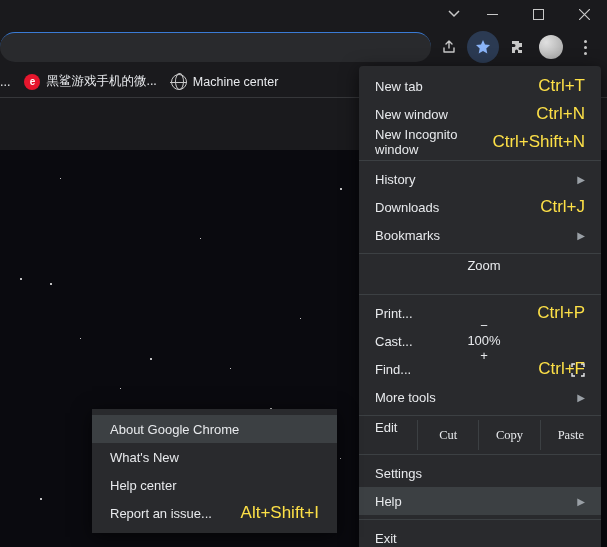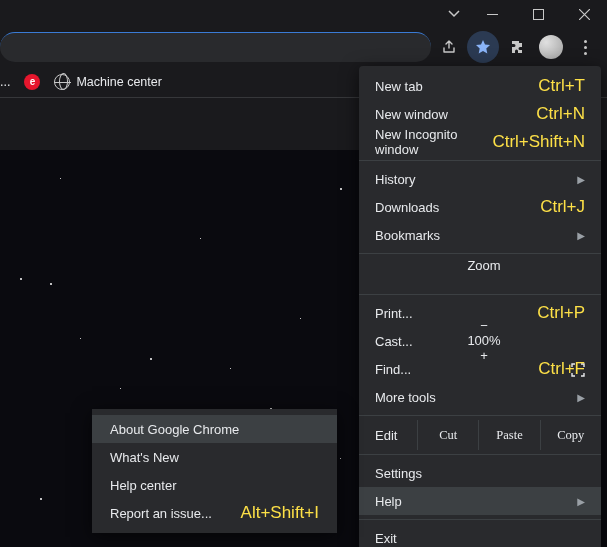--- a/index.html
+++ b/index.html
@@ -164,21 +164,20 @@
   padding: 0 8px 0 16px;
   gap: 0;
   flex-direction: column;
 }
 .zoom-row .lbl { flex: 0 0 60px; }
 .zoom-row .zbtn { width: 34px; text-align: center; color: #e8eaed; }
 .zoom-row .zval { width: 44px; text-align: center; }
 .zoom-row .full { margin-left: auto; width: 30px; text-align: center; }
 .edit-row {
   display: flex;
-  align-items: center;
   height: 30px;
 }
 .edit-row .lbl { padding-left: 16px; flex: 0 0 58px; }
 .edit-row .eb { flex: 1; text-align: center; border-left: 1px solid #3c4043; height: 100%; display:flex;align-items:center;justify-content:center; font-size: 12.5px; font-family: Liberation Serif, serif;}
 
 
 .help-menu {
   position: absolute;
   top: 409px;
   left: 92px;
@@ -248,20 +247,21 @@
 </div>
 
 <div class="bookmarks-bar">
   <div class="bm-item">
     <span>...</span>
   </div>
   <div class="bm-item">
     <span class="bm-icon">
         <span class="weibo-ico">e</span>
       </span>
+    <span>黑鲨游戏手机的微...</span>
   </div>
   <div class="bm-item">
     <span class="bm-icon">
         <span class="globe-ico"></span>
       </span>
     <span>Machine center</span>
   </div>
 </div>
 
 <div class="content">
@@ -333,22 +333,22 @@
     <span class="shortcut">Ctrl+F</span>
   </div>
   <div class="menu-row">
     <span>More tools</span>
     <span class="arrow">▶</span>
   </div>
   <div class="menu-sep"></div>
   <div class="edit-row">
     <span class="lbl">Edit</span>
     <span class="eb">Cut</span>
+    <span class="eb">Copy</span>
     <span class="eb">Paste</span>
-    <span class="eb">Copy</span>
   </div>
   <div class="menu-sep"></div>
   <div class="menu-row">
     <span>Settings</span>
   </div>
   <div class="menu-row highlight">
     <span>Help</span>
     <span class="arrow">▶</span>
   </div>
   <div class="menu-sep"></div>

